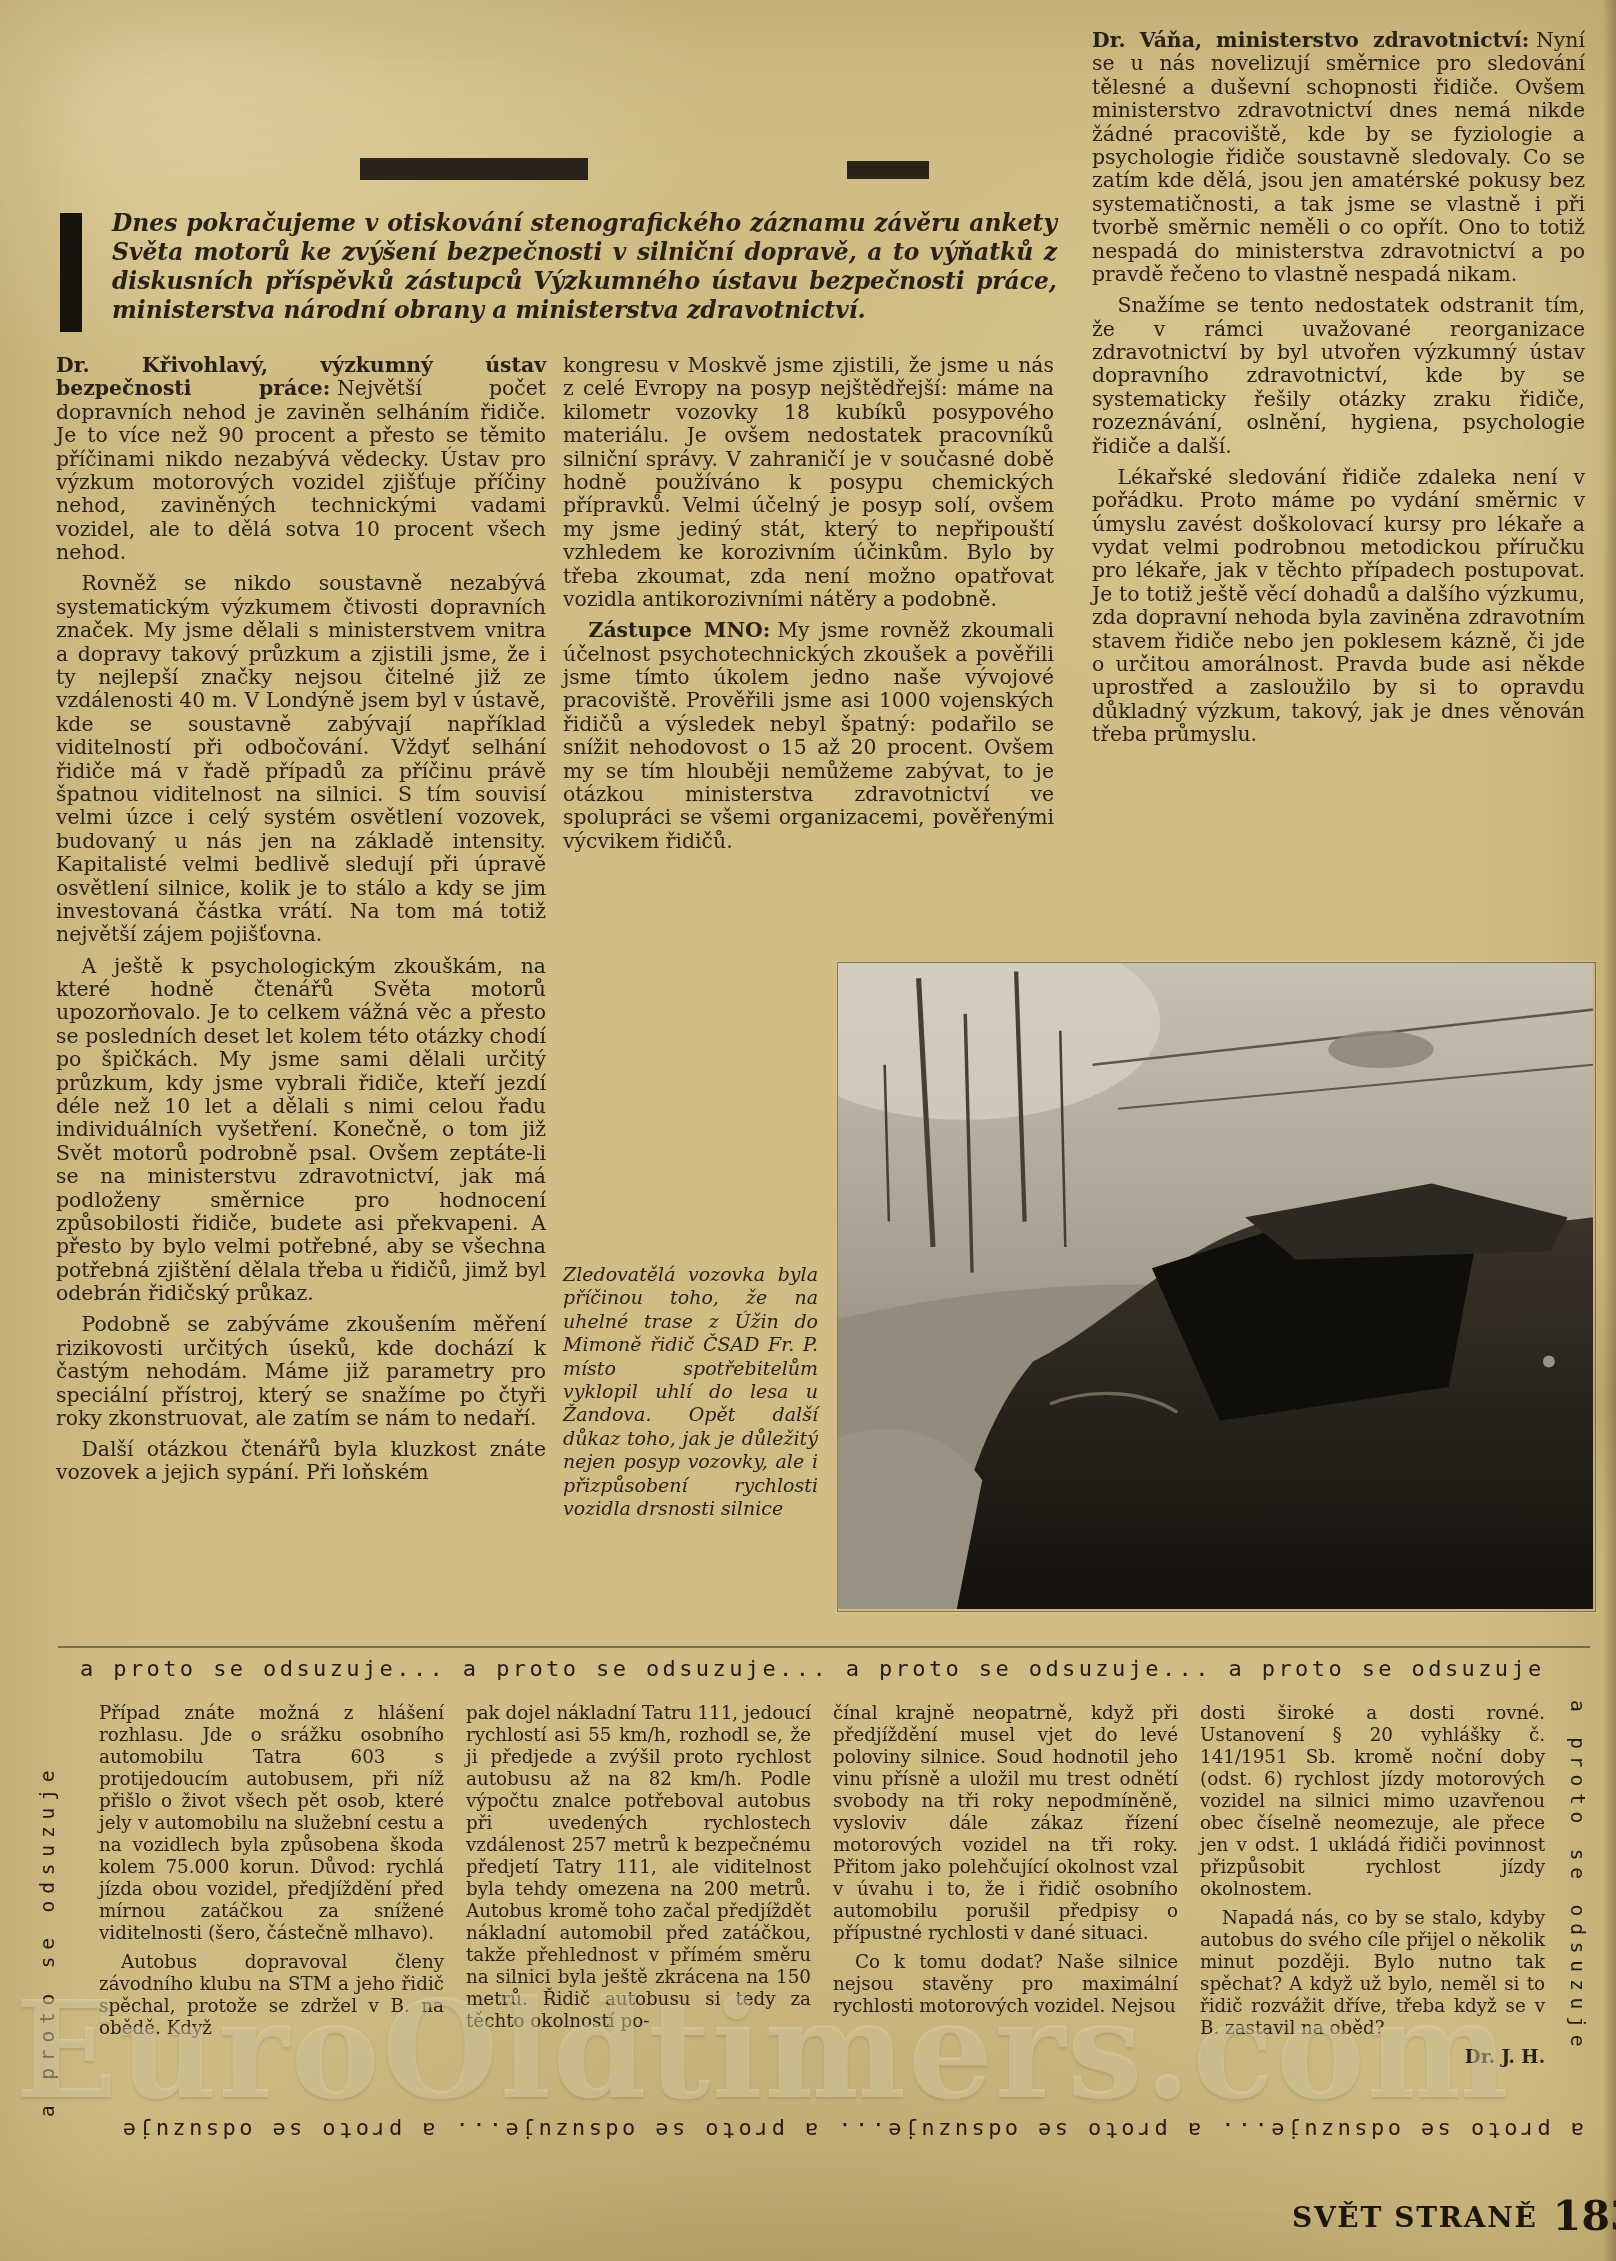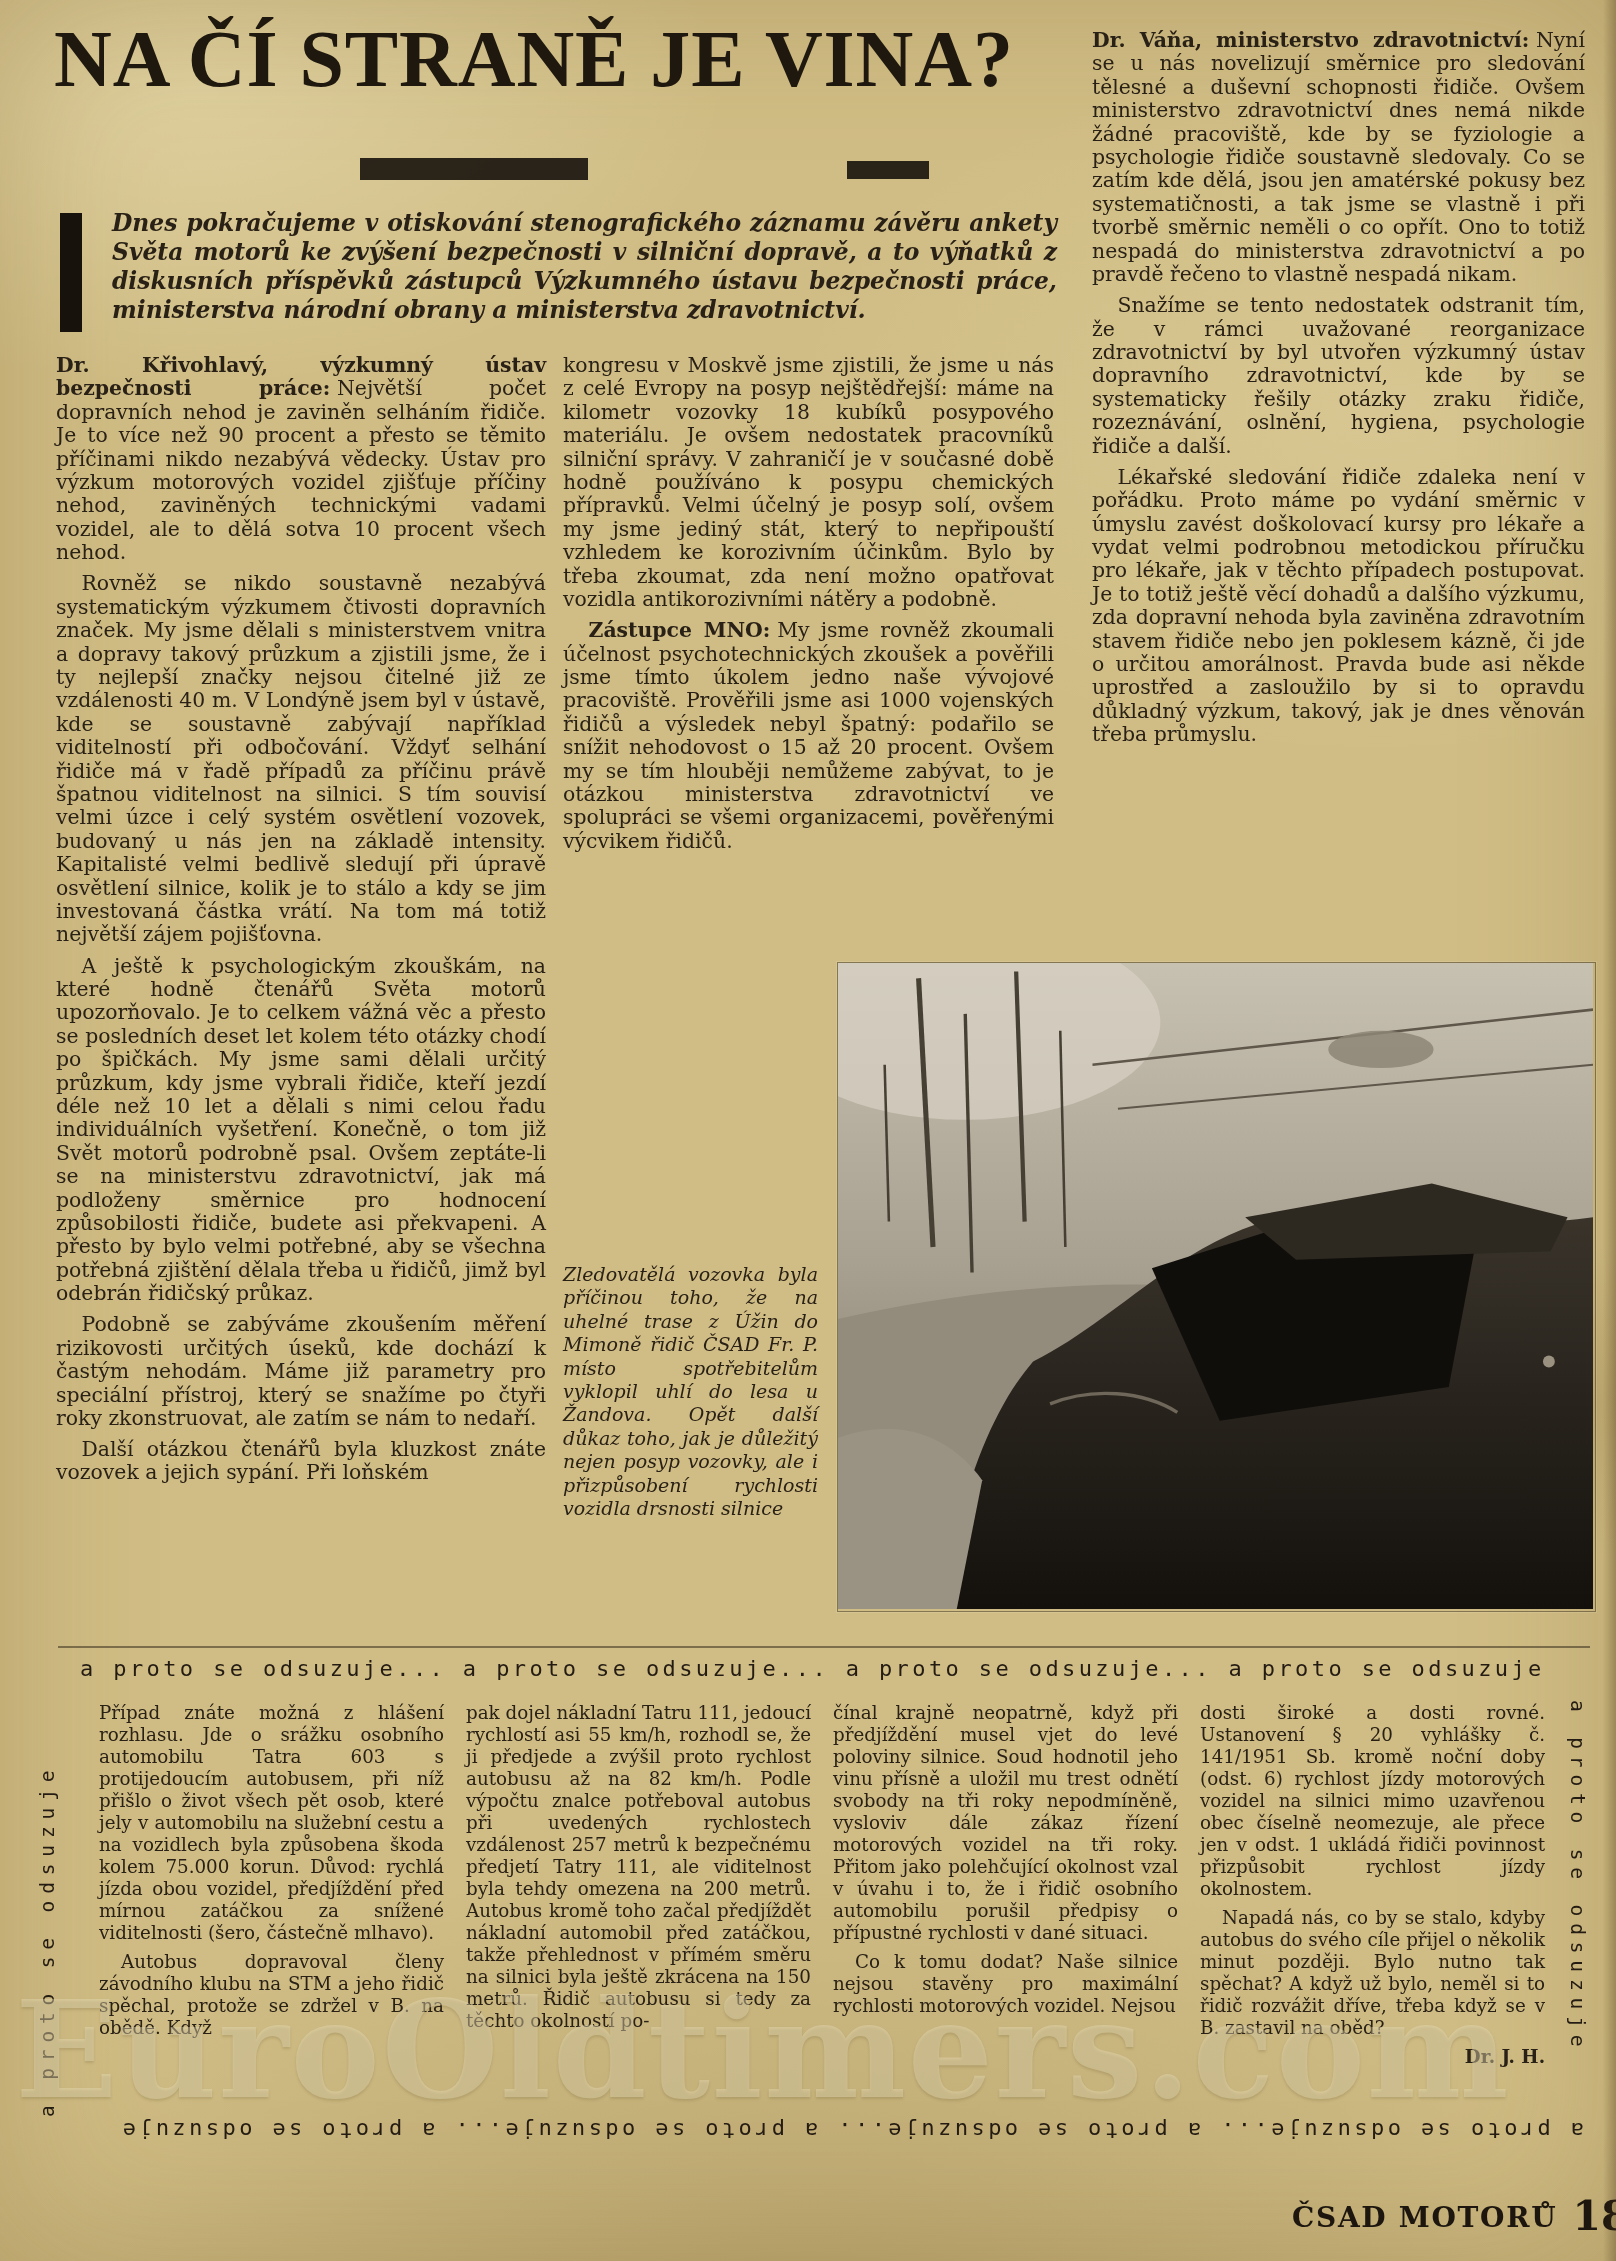--- a/index.html
+++ b/index.html
@@ -58,21 +58,20 @@
     text-shadow:0 0.9px 1.7px rgba(90,70,30,0.35);}
   .folio{position:absolute;left:1292px;top:2192px;font-weight:bold;color:#1d160e;white-space:nowrap;}
   .folio .mag{font-size:28px;letter-spacing:1.7px;}
   .folio .num{font-size:41px;margin-left:15.3px;vertical-align:-3.4px;}
 </style>
 </head>
 <body>
 
 <div class="page">
 
-  <h1 class="title">NA ČÍ STRANĚ JE VINA?</h1>
   <div class="ink-mark mark1"></div>
   <div class="ink-mark mark2"></div>
 
   <div class="intro-bar"></div>
   <p class="intro">Dnes pokračujeme v otiskování stenografického záznamu závěru ankety Světa motorů ke zvýšení bezpečnosti v silniční dopravě, a to výňatků z diskusních příspěvků zástupců Výzkumného ústavu bezpečnosti práce, ministerstva národní obrany a ministerstva zdravotnictví.</p>
 
   <div class="col col1">
     <p class="first">
       <span class="lead">Dr. Křivohlavý, výzkumný ústav bezpečnosti práce:</span><span>Největší počet dopravních nehod je zaviněn selháním řidiče. Je to více než 90 procent a přesto se těmito příčinami nikdo nezabývá vědecky. Ústav pro výzkum motorových vozidel zjišťuje příčiny nehod, zaviněných technickými vadami vozidel, ale to dělá sotva 10 procent všech nehod.</span>
     </p>
@@ -156,17 +155,17 @@
     <p class="first">dosti široké a dosti rovné. Ustanovení § 20 vyhlášky č. 141/1951 Sb. kromě noční doby (odst. 6) rychlost jízdy motorových vozidel na silnici mimo uzavřenou obec číselně neomezuje, ale přece jen v odst. 1 ukládá řidiči povinnost přizpůsobit rychlost jízdy okolnostem.</p>
     <p>Napadá nás, co by se stalo, kdyby autobus do svého cíle přijel o několik minut později. Bylo nutno tak spěchat? A když už bylo, neměl si to řidič rozvážit dříve, třeba když se v B. zastavil na oběd?</p>
     <p class="sig">Dr. J. H.</p>
   </div>
 
   <div class="vflip typew">a proto se odsuzuje... a proto se odsuzuje... a proto se odsuzuje... a proto se odsuzuje</div>
 
   <div class="wm-large">EuroOldtimers.com</div>
 
   <div class="folio">
-    <span class="mag">ČSAD MOTORŮ</span><span class="num">183</span>
+    <span class="mag">SVĚT STRANĚ</span><span class="num">183</span>
   </div>
 
 </div>
 
 
 </body></html>

